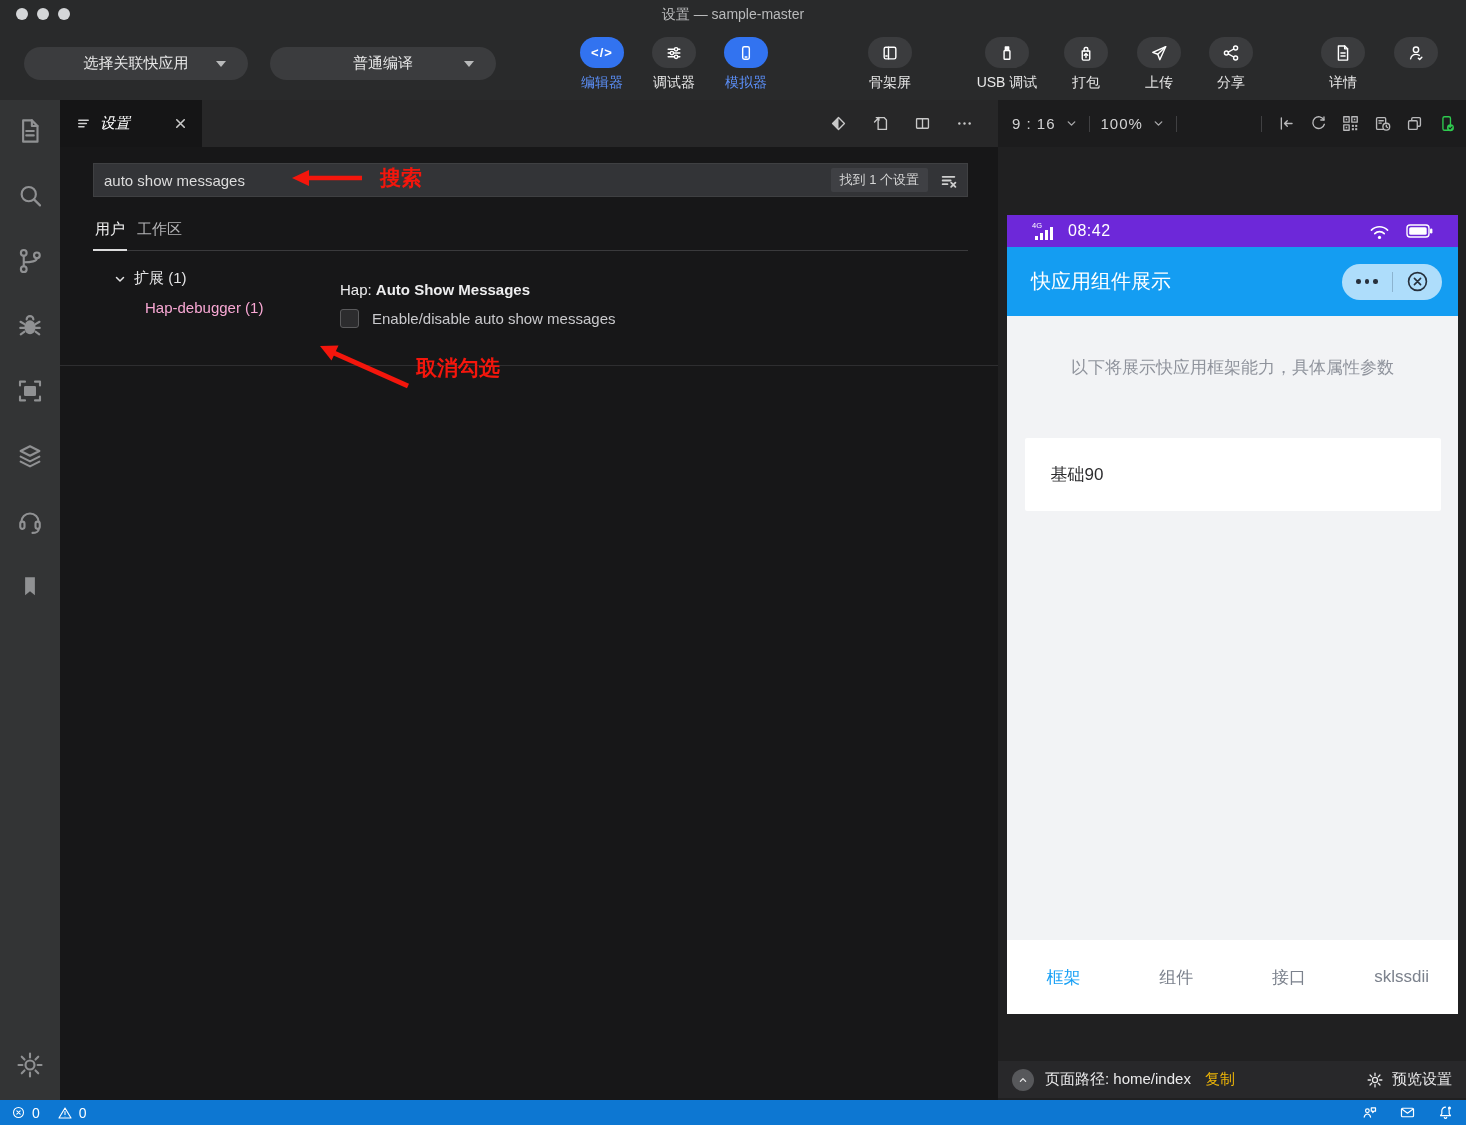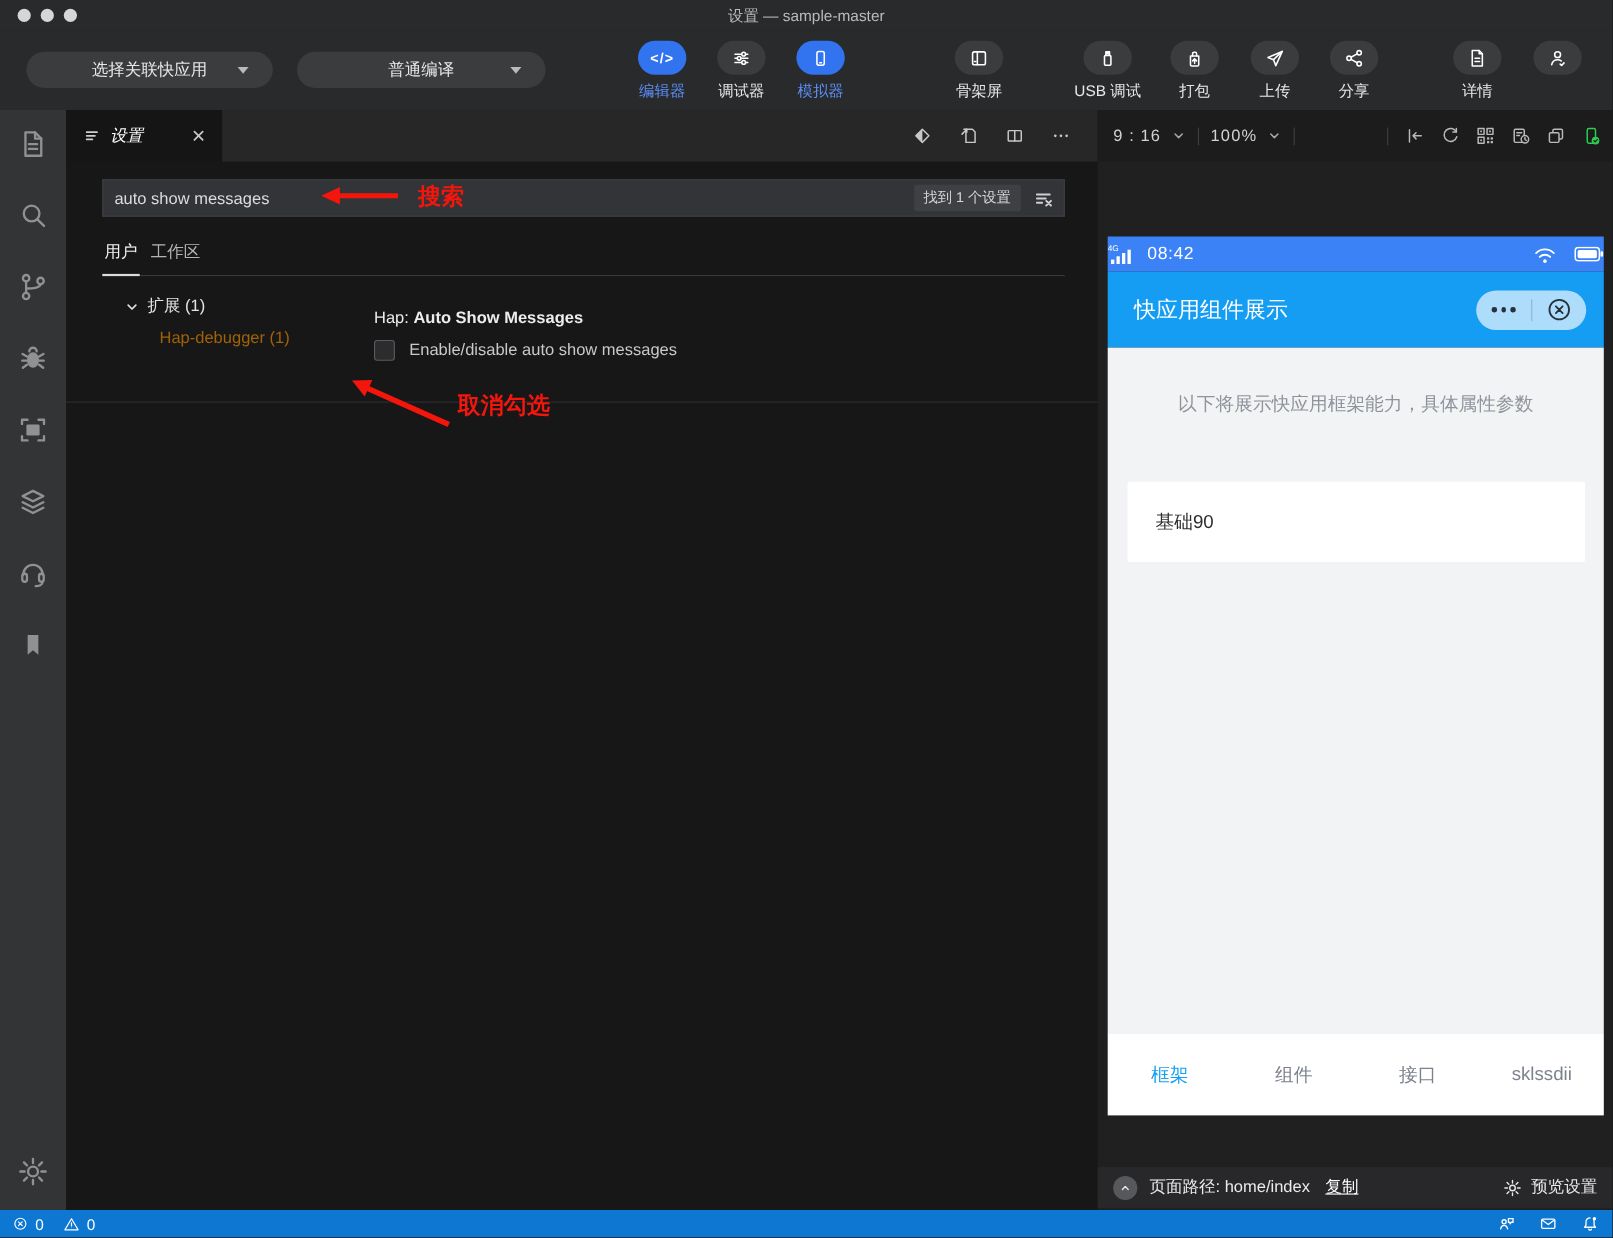--- a/index.html
+++ b/index.html
@@ -51,21 +51,21 @@
   .searchbox { height:34px; background:#333437; border:1px solid #3f4042; display:flex; align-items:center; padding:0 10px; }
   .search-input { flex:1; background:transparent; border:none; outline:none; color:#dcdcdc; font-size:15px; font-family:inherit; }
   .result-badge { font-size:13px; color:#d6d6d6; background:#3f4044; padding:3px 9px; border-radius:2px; margin-right:12px; white-space:nowrap; }
   .filter-btn { color:#cfcfcf; }
   .scope-tabs { display:flex; gap:8px; margin-top:14px; border-bottom:1px solid #3a3a3c; }
   .scope-tab { padding:9px 2px 10px; font-size:15px; color:#b4b4b6; }
   .scope-tab.active { color:#f2f2f2; border-bottom:2px solid #dcdcdc; margin-bottom:-1px; }
   .setting-row { display:flex; padding-top:18px; }
   .tree-col { width:247px; flex:none; }
   .tree-group { display:flex; align-items:center; gap:7px; padding-left:20px; color:#e4e4e5; font-size:15px; }
-  .tree-item { padding-left:52px; margin-top:11px; color:#a16207; font-size:15px; }
+  .tree-item { padding-left:52px; margin-top:11px; color:#f9a8d4; font-size:15px; }
   .setting-col { padding-top:12px; }
   .setting-title { font-size:15px; color:#ededee; }
   .setting-title b { font-weight:bold; }
   .setting-control { display:flex; align-items:center; gap:13px; margin-top:11px; }
   .checkbox { width:19px; height:19px; border:1px solid #5a5a5c; border-radius:3px; background:#2c2c2e; flex:none; }
   .setting-desc { font-size:15px; color:#c9c9cc; }
   .hdivider { position:absolute; left:0; right:0; top:218px; height:1px; background:#2e2e30; }
 
   .anno { position:absolute; color:#f4160c; pointer-events:none; z-index:5; }
   .anno-label { font-size:21px; font-weight:600; color:#f4160c; white-space:nowrap; }
@@ -80,41 +80,41 @@
   .ph-text { font-size:15px; letter-spacing:1px; }
   .ph-caret { margin-left:9px; color:#a8a8aa; }
   .ph-right { margin-left:auto; display:flex; align-items:center; gap:13px; color:#b9b9bb; }
 
   .preview-tabs { position:absolute; top:67px; left:0; right:0; display:flex; justify-content:center; gap:36px; font-size:15px;margin-top:48px; }
   .pt { padding-bottom:7px; }
   .pt.active { color:#4d80f2; border-bottom:2px solid #4d80f2; }
   .pt.idle { color:#d9d9da;font-family:Liberation Serif, serif; }
 
   .phone { position:absolute; left:9px; top:115px; width:451px; height:799px; display:flex; flex-direction:column; }
-  .phone-status { height:32px; background:#3b82f6; color:#fff; display:flex; align-items:center; padding:0 0; flex:none; }
+  .phone-status { height:32px; background:#6d28d9; color:#fff; display:flex; align-items:center; padding:0 25px; flex:none; }
   .ps-time { font-size:16px; margin-left:10px; letter-spacing:.5px; }
   .ps-right { margin-left:auto; display:flex; align-items:center; gap:15px; }
   .phone-titlebar { height:69px; background:#149df2; color:#fff; display:flex; align-items:center; padding:0 16px 0 24px; flex:none; }
   .pt-title { font-size:20px; }
   .capsule { margin-left:auto; width:100px; height:36px; border-radius:18px; background:rgba(255,255,255,.66); display:flex; align-items:center; color:#27303c; position:relative; }
   .capsule .half { width:50%; display:flex; align-items:center; justify-content:center; }
   .cap-sep { position:absolute; left:50%; top:8px; width:1px; height:20px; background:rgba(40,60,80,.25); }
   .dots { display:flex; gap:4px; }
   .dots i { width:4.5px; height:4.5px; border-radius:50%; background:#27303c; }
   .phone-body { flex:1; background:#f2f3f5; color:#8f939c; display:flex; flex-direction:column; align-items:center; padding-top:37px; min-height:0; }
   .intro { text-align:center; font-size:17px; line-height:30px; }
   .card { width:416px; height:73px; background:#fff; border-radius:2px; margin-top:55px; display:flex; align-items:center; padding-left:26px; font-size:17px; color:#2d2d2f; }
   .phone-nav { height:74px; background:#fff; display:flex; align-items:center; flex:none; }
   .pn-item { width:25%; text-align:center; font-size:17px; color:#7c828d; }
   .pn-item.active { color:#18a0f5; }
 
   .panel-footer { position:absolute; left:0; right:0; bottom:2px; height:37px; background:#28282a; display:flex; align-items:center; padding:0 14px; gap:11px; }
   .chev-circle { width:22px; height:22px; border-radius:50%; background:#57585b; color:#e8e8e8; display:flex; align-items:center; justify-content:center; flex:none; }
   .path-text { font-size:15px; color:#ebebec; }
-  .copy-link { font-size:15px; color:#ffffff; margin-left:3px;text-decoration:underline; }
+  .copy-link { font-size:15px; color:#eab308; margin-left:3px; }
   .pf-right { margin-left:auto; display:flex; align-items:center; gap:8px; color:#e8e8e9; font-size:15px; }
 
   
   .statusbar { position:absolute; bottom:0; left:0; right:0; height:25px; background:#0d77d2; color:#fff; display:flex; align-items:center; padding:0 12px 0 11px; }
   .sb-left { display:flex; align-items:center; gap:6px; font-size:14px; }
   .sb-left .gap { width:5px; }
   .sb-right { margin-left:auto; display:flex; align-items:center; gap:21px; }
 </style>
 </head>
 <body>

